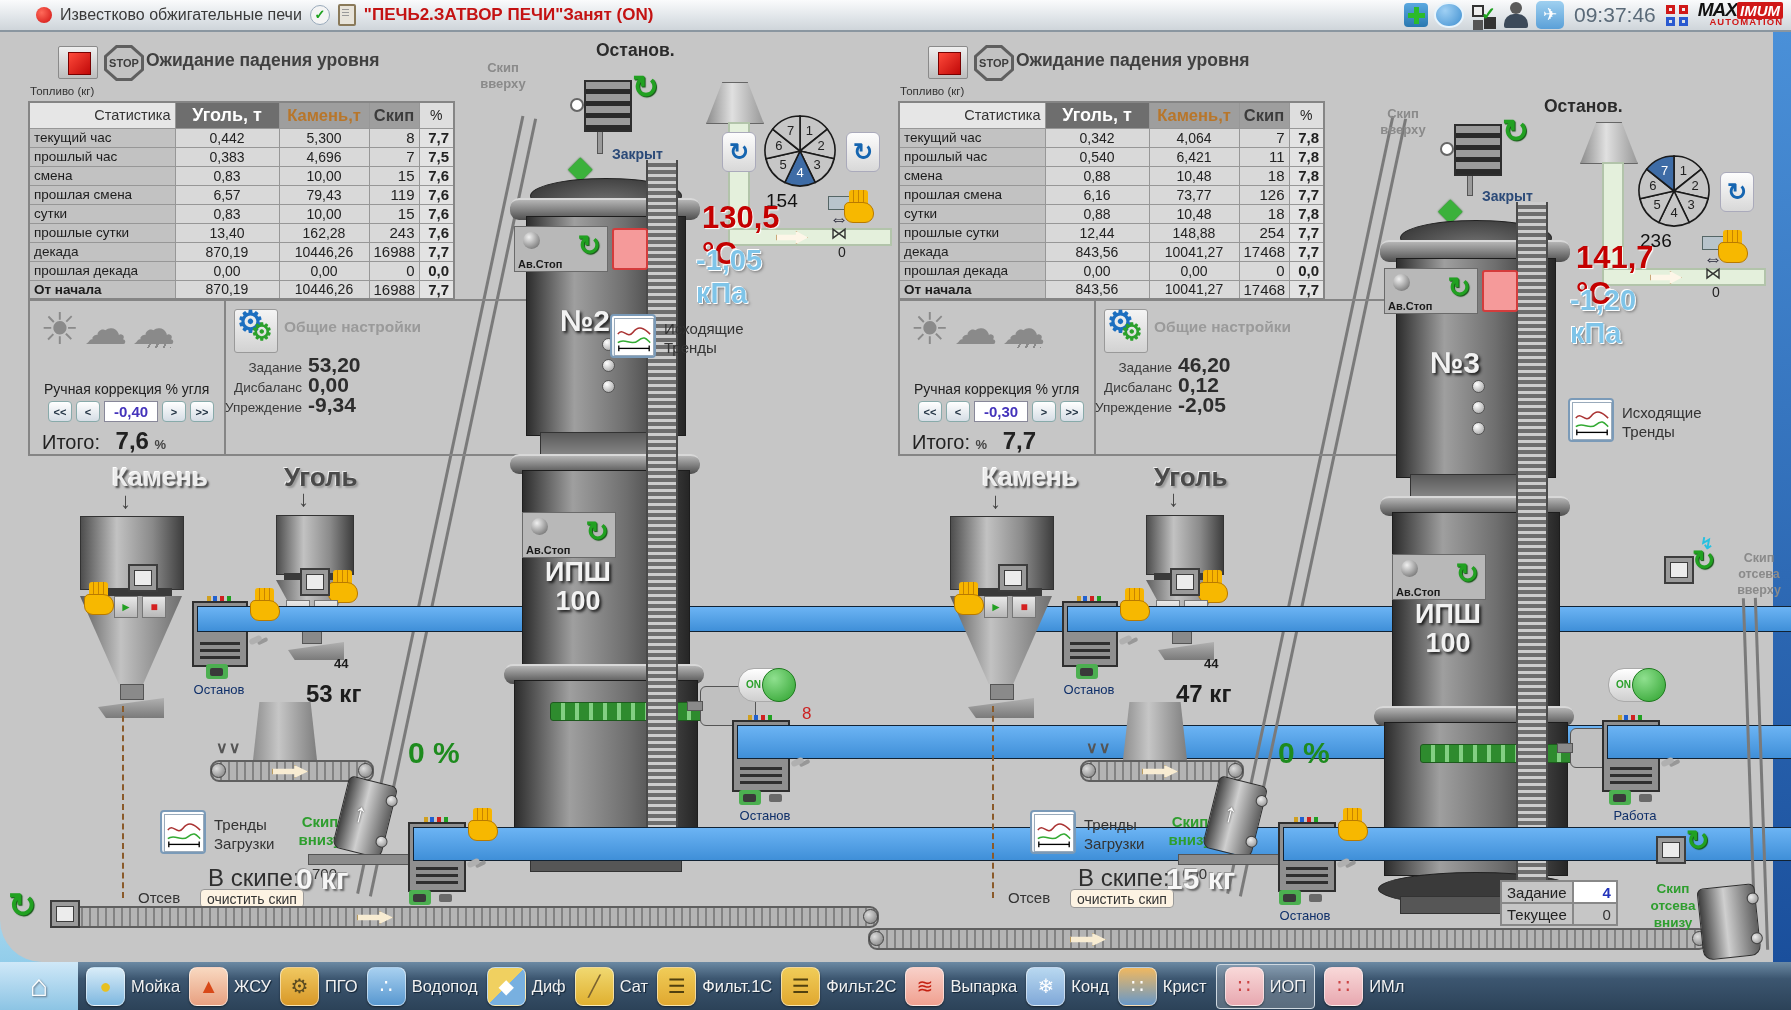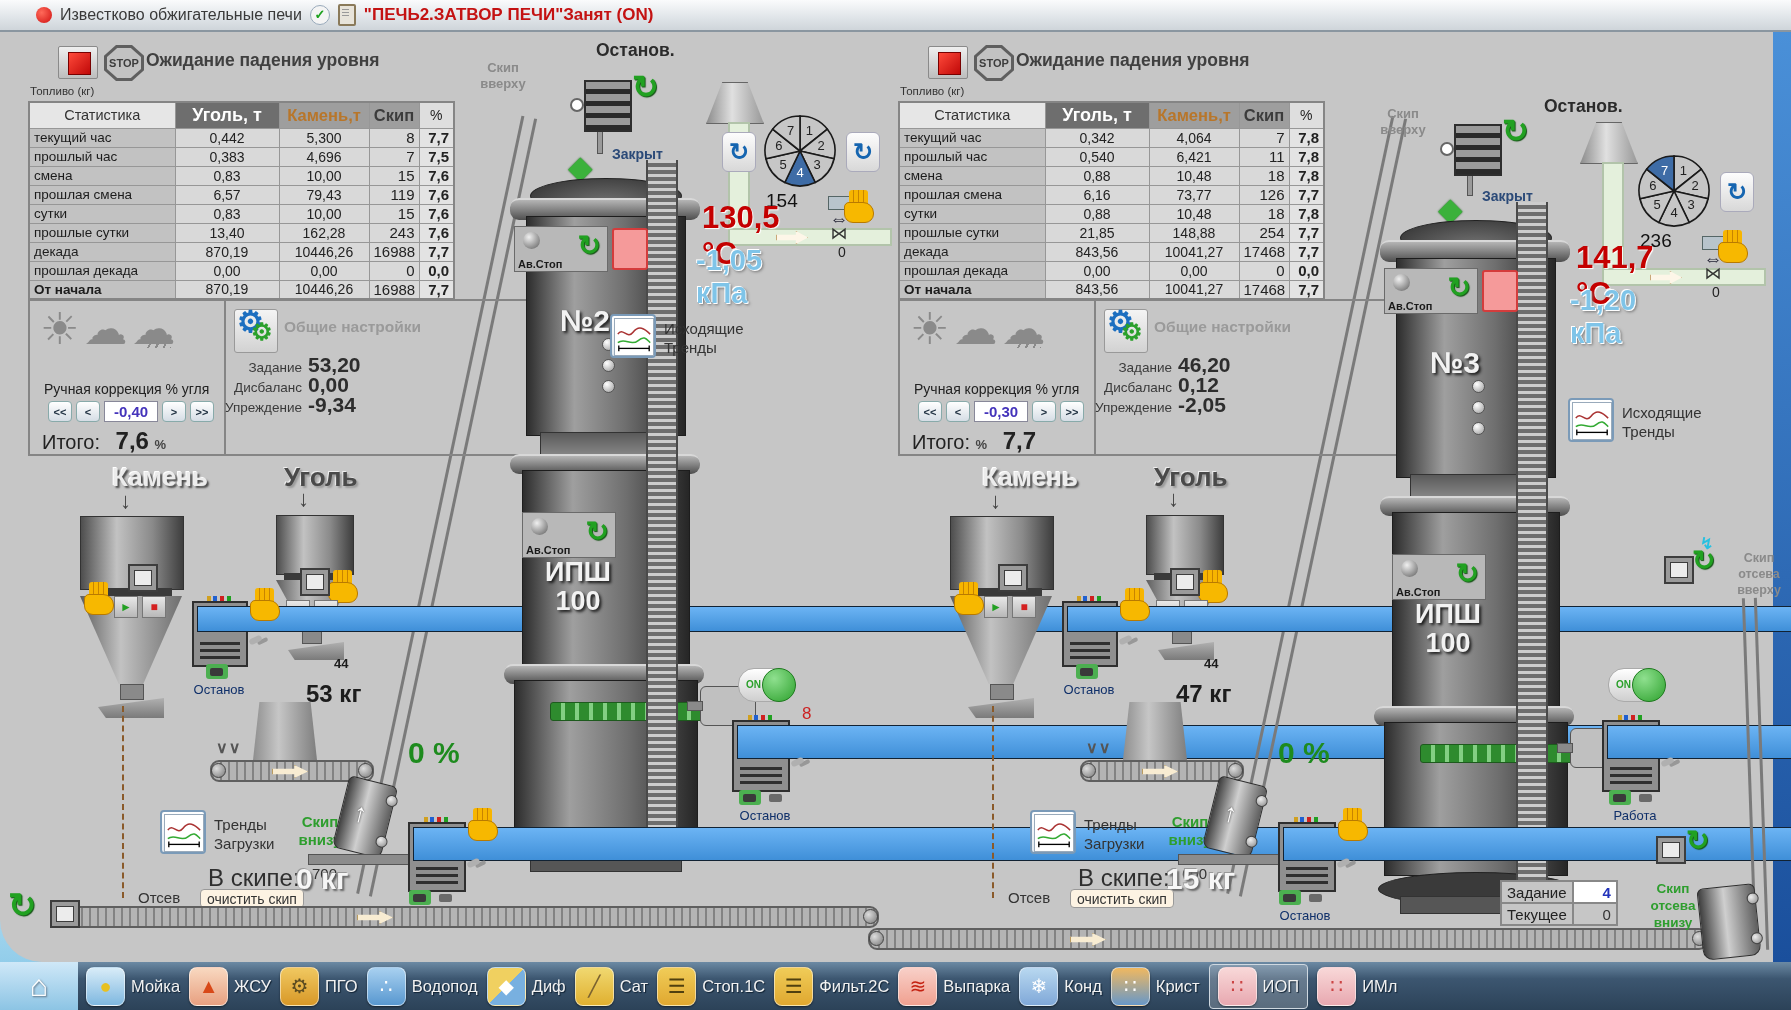--- a/index.html
+++ b/index.html
@@ -97,21 +97,21 @@
     background:linear-gradient(135deg,#ff4a3a,#c00808);border:1px solid #700;}
   .stop-octagon{left:94px;top:7px;width:40px;height:36px;
     clip-path:polygon(30% 0,70% 0,100% 30%,100% 70%,70% 100%,30% 100%,0 70%,0 30%);background:#5f5f5f;}
   .stop-octagon span{position:absolute;inset:3px;clip-path:polygon(30% 0,70% 0,100% 30%,100% 70%,70% 100%,30% 100%,0 70%,0 30%);
     background:#c2c2c2;font-size:11px;font-weight:bold;color:#3c3c3c;text-align:center;line-height:30px;}
   .status-text{left:136px;top:12px;font-size:17.5px;font-weight:bold;color:#404040;}
   .fuel-label{left:20px;top:47px;font-size:11.5px;color:#333;}
   .stats{left:18px;top:63px;border-collapse:collapse;table-layout:fixed;width:414px;border:2px solid #858585;background:#c6c6c6;}
   .stats th,.stats td{border:1px solid #979797;padding:0 4px;height:19px;white-space:nowrap;overflow:hidden;box-sizing:border-box;}
   .stats thead th{height:26px;}
-  .stats th.c0{width:146px;background:#e6e6e6;font-size:14.5px;font-weight:normal;color:#333;}
+  .stats th.c0{width:146px;background:#e6e6e6;font-size:14.5px;font-weight:normal;color:#333;text-align:right;}
   .stats th.c1{width:104px;background:#6e6e6e;color:#fff;font-size:18px;font-weight:bold;}
   .stats th.c2{width:90px;background:#9e9e9e;color:#b8762a;font-size:16.5px;font-weight:bold;}
   .stats th.c3{width:50px;background:#9e9e9e;color:#3c3c3c;font-size:16.5px;font-weight:bold;}
   .stats th.c4{width:35px;background:#dedede;font-size:14px;color:#222;font-weight:normal;}
   .stats td.c0{text-align:left;font-size:13.5px;background:#c2c2c2;color:#1c1c1c;}
   .stats td.c1,.stats td.c2{text-align:center;background:#d9d9d9;font-size:14px;}
   .stats td.c3{text-align:right;background:#d9d9d9;font-size:15px;}
   .stats td.c4{text-align:right;background:#e3e3e3;font-size:15px;font-weight:bold;}
   .stats tr:last-child td.c0{font-weight:bold;}
   
@@ -373,20 +373,38 @@
 <body>
 
 <div class="screen">
 
   <div class="titlebar">
     <span class="rec-dot"></span>
     <span class="tb-title">Известково обжигательные печи</span>
     <span class="ok-icon"></span>
     <span class="clip-icon"></span>
     <span class="alarm-text">"ПЕЧЬ2.ЗАТВОР ПЕЧИ"Занят (ON)</span>
+    <div class="tb-right-icons">
+      <span class="plus-icon"></span>
+      <span class="bubble-icon"></span>
+      <span class="net-icon"></span>
+      <span class="person-icon"></span>
+      <span class="tg-icon"></span>
+      <span class="clock">09:37:46</span>
+      <span class="logo-squares">
+          <i class="r"></i>
+          <i class="r"></i>
+          <i class="b"></i>
+          <i class="b"></i>
+        </span>
+      <div class="logo">
+        <div class="logo-top"><b>MAX</b><span class="imum">IMUM</span></div>
+        <div class="logo-sub">AUTOMATION</div>
+      </div>
+    </div>
   </div>
 
   <div class="desk-left-bottom"></div>
   <div class="corner-mask"></div>
   <div class="desk-right"></div>
 
   <div id="units-host">
   <div class="unit unit-a">
     <div class="rail"></div>
 
@@ -774,21 +792,21 @@
             </tr>
             <tr>
               <td class="c0">сутки</td>
               <td class="c1">0,88</td>
               <td class="c2">10,48</td>
               <td class="c3">18</td>
               <td class="c4">7,8</td>
             </tr>
             <tr>
               <td class="c0">прошлые сутки</td>
-              <td class="c1">21,85</td>
+              <td class="c1">12,44</td>
               <td class="c2">148,88</td>
               <td class="c3">254</td>
               <td class="c4">7,7</td>
             </tr>
             <tr>
               <td class="c0">декада</td>
               <td class="c1">843,56</td>
               <td class="c2">10041,27</td>
               <td class="c3">17468</td>
               <td class="c4">7,7</td>
@@ -1133,21 +1151,21 @@
           <span class="tb-label">Диф</span>
         </div>
 
         <div class="tb-item">
           <span class="tb-ic ic5">╱</span>
           <span class="tb-label">Сат</span>
         </div>
 
         <div class="tb-item">
           <span class="tb-ic ic6">☰</span>
-          <span class="tb-label">Стоп.1С</span>
+          <span class="tb-label">Фильт.1С</span>
         </div>
 
         <div class="tb-item">
           <span class="tb-ic ic7">☰</span>
           <span class="tb-label">Фильт.2С</span>
         </div>
 
         <div class="tb-item">
           <span class="tb-ic ic8">≋</span>
           <span class="tb-label">Выпарка</span>

